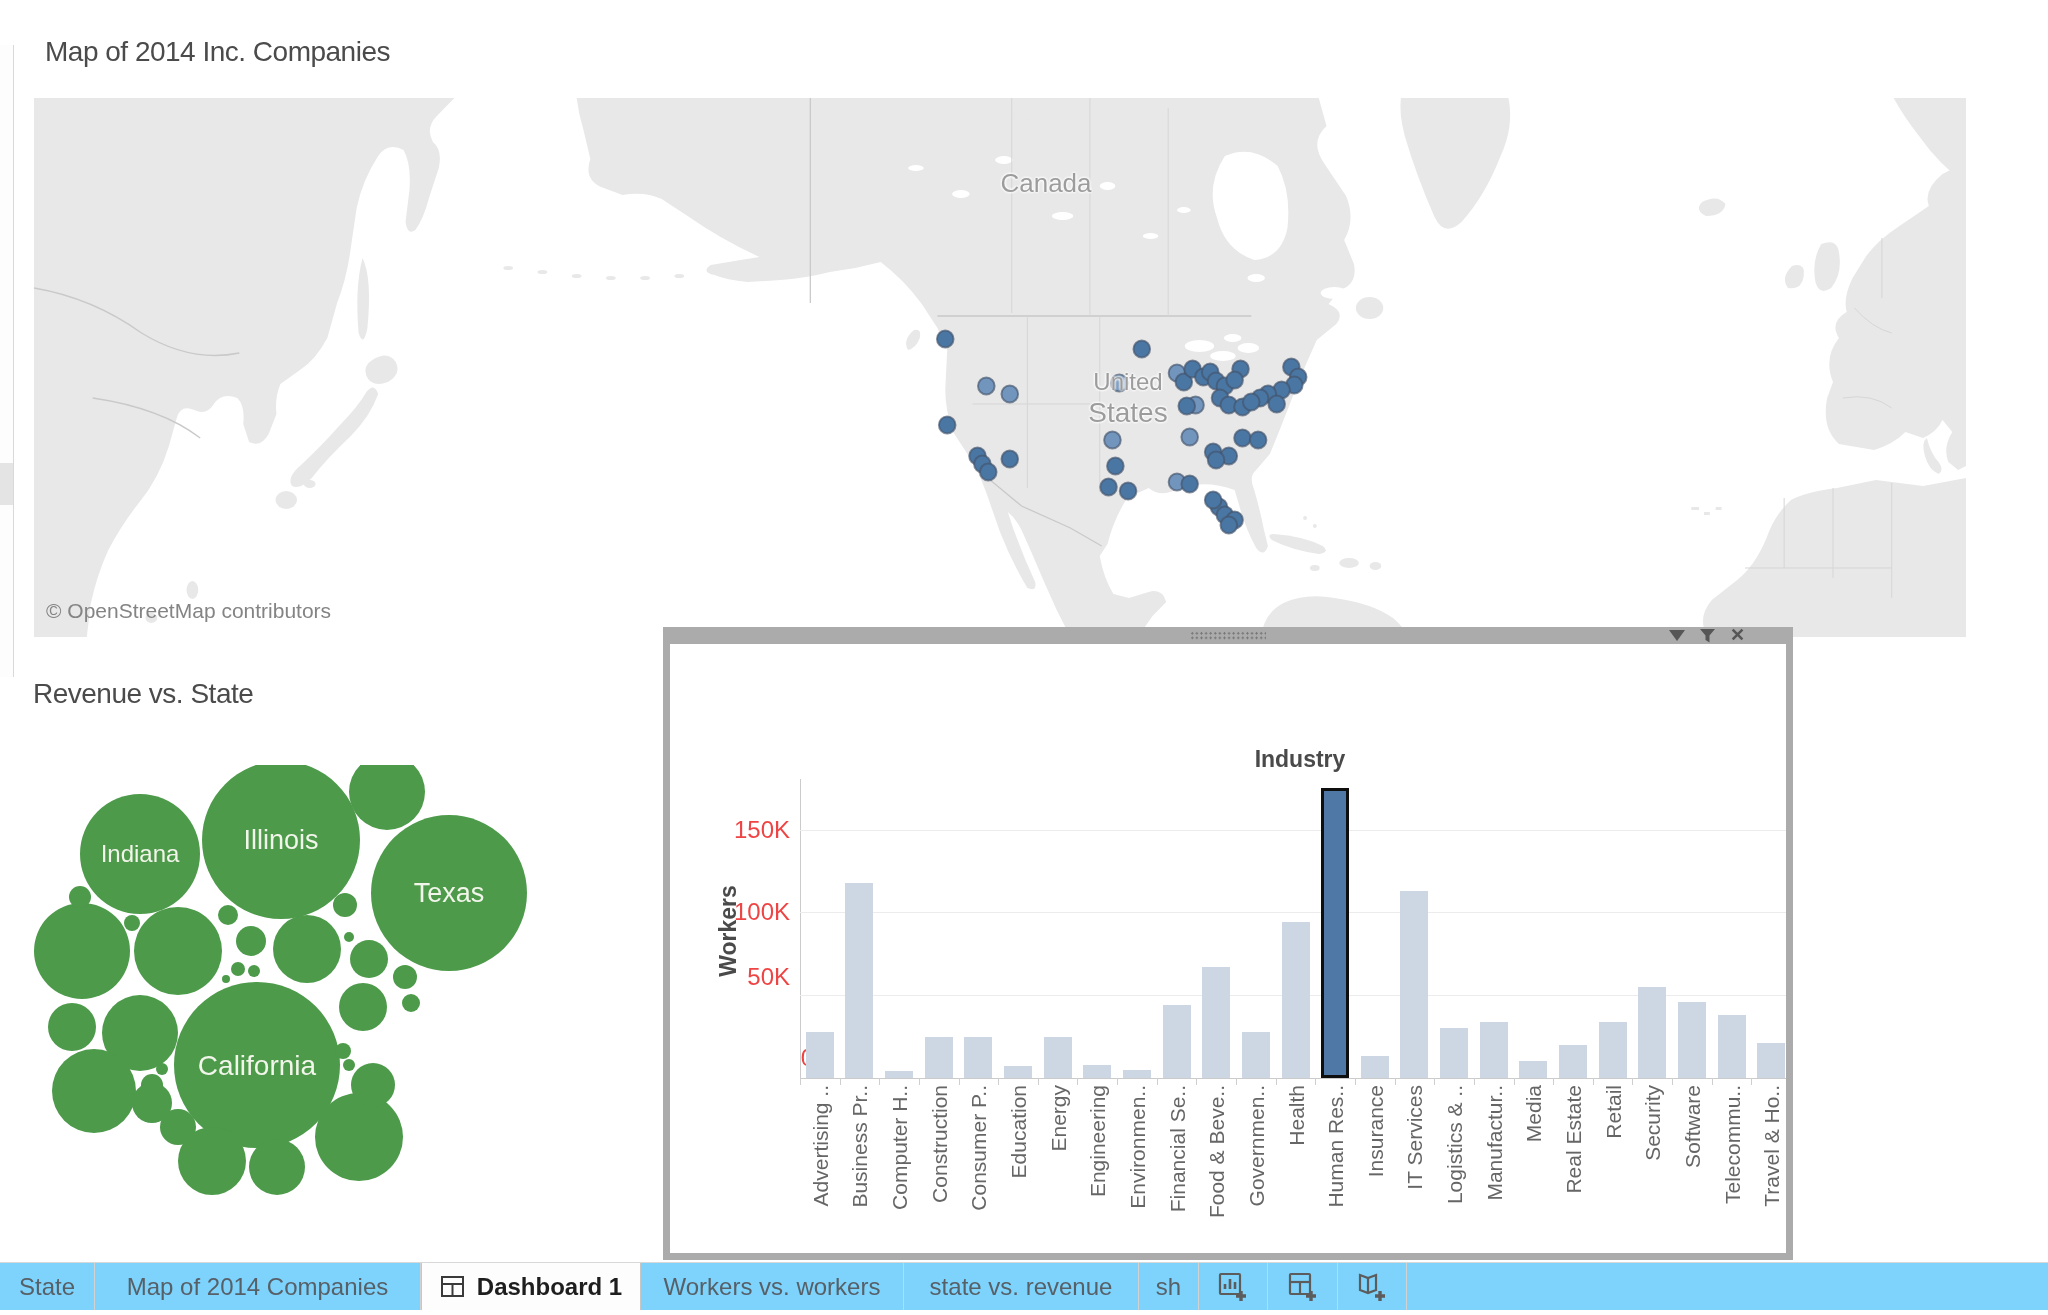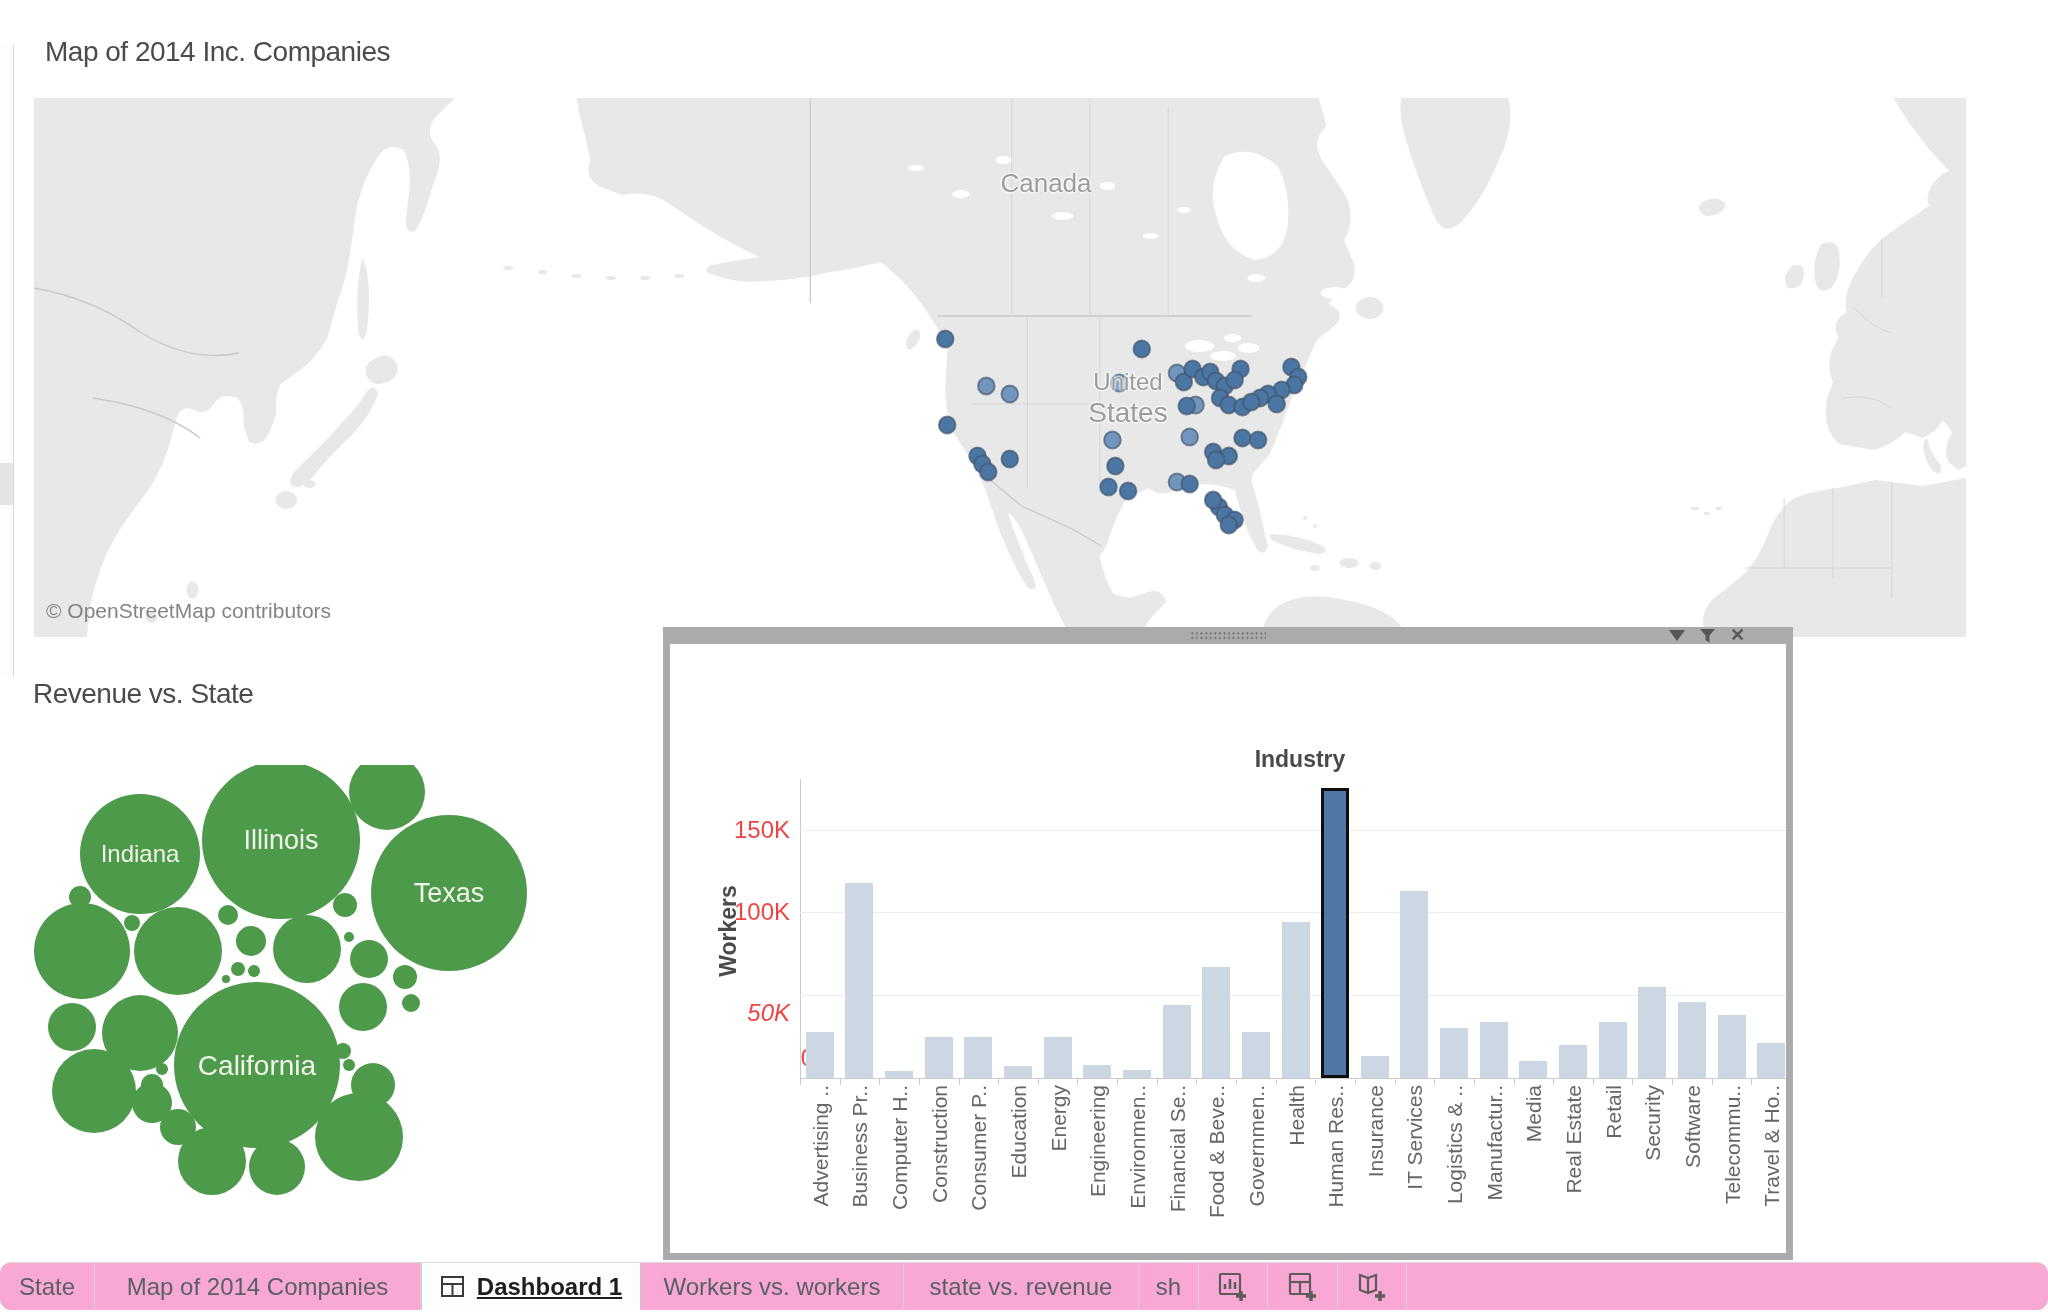--- a/index.html
+++ b/index.html
@@ -47,27 +47,27 @@
   .gridline{position:absolute;height:1px;background:#ececec;left:130px;width:992px;}
   #axis-left{position:absolute;left:130px;top:135px;width:1px;height:306px;background:#cbcbcb;}
   #axis-bottom{position:absolute;left:130px;top:434px;width:992px;height:1px;background:#cbcbcb;}
   .ytick{position:absolute;left:0;width:120px;text-align:right;font-size:24px;color:#ef4444;}
   .bar{position:absolute;background:#cdd7e3;}
   .bar.hl{background:#4f78a6;border:3px solid #0e0e0e;box-sizing:border-box;}
   .xtick{position:absolute;width:1px;height:7px;background:#cfcfcf;top:434px;}
   .catlabel{position:absolute;width:168px;height:24px;font-size:21px;color:#666;
     transform:rotate(-90deg);transform-origin:0 0;text-align:right;white-space:nowrap;line-height:24px;}
   
-  #tabbar{position:absolute;left:0;top:1262px;width:2048px;height:48px;background:#f9a8d4;
-    border-top:1px solid #d8d8d8;display:flex;z-index:10;box-sizing:border-box;border-radius:11px;}
+  #tabbar{position:absolute;left:0;top:1262px;width:2048px;height:48px;background:#7dd3fc;
+    border-top:1px solid #d8d8d8;display:flex;z-index:10;box-sizing:border-box;}
   .tab{height:100%;display:flex;align-items:center;justify-content:center;
     font-size:24px;color:#575f67;border-right:1px solid #d2d2d2;box-sizing:border-box;
     white-space:nowrap;overflow:hidden;}
   .tab.active{background:#fdfdfd;color:#1e1e1e;font-weight:bold;border-left:1px solid #c6c6c6;
-    border-right:1px solid #c6c6c6;text-decoration:underline;}
+    border-right:1px solid #c6c6c6;}
   .tab.active .tab-icon{margin-right:12px;display:inline-flex;}
   .iconbtn{width:69px;height:100%;display:flex;align-items:center;justify-content:center;
     border-right:1px solid #d2d2d2;box-sizing:border-box;}
   .tab-filler{flex:1;}
 </style>
 </head>
 <body>
 
 <div class="left-strip">
   <div class="thumb"></div>
@@ -286,21 +286,21 @@
     </div>
   </div>
   <div id="panel-body">
     <div id="x-axis-title">Industry</div>
     <div id="y-axis-title">Workers</div>
     <div id="axis-left"></div>
     <div id="axis-bottom"></div>
     <div id="bars-layer">
         <div class="ytick" style="top: 400px; margin-left: 40px;">0K</div>
         <div class="gridline" style="top: 351.2px;"></div>
-        <div class="ytick" style="top: 355px; font-style: italic;">50K</div>
+        <div class="ytick" style="top: 319px;">50K</div>
         <div class="gridline" style="top: 268.4px;"></div>
         <div class="ytick" style="top: 254.4px;">100K</div>
         <div class="gridline" style="top: 185.6px;"></div>
         <div class="ytick" style="top: 171.6px;">150K</div>
         <div class="bar" style="left: 135.82px; width: 28px; top: 387.632px; height: 46.368px;"></div>
         <div class="bar" style="left: 175.46px; width: 28px; top: 238.592px; height: 195.408px;"></div>
         <div class="bar" style="left: 215.1px; width: 28px; top: 427.376px; height: 6.624px;"></div>
         <div class="bar" style="left: 254.74px; width: 28px; top: 392.6px; height: 41.4px;"></div>
         <div class="bar" style="left: 294.38px; width: 28px; top: 392.6px; height: 41.4px;"></div>
         <div class="bar" style="left: 334.02px; width: 28px; top: 422.408px; height: 11.592px;"></div>

